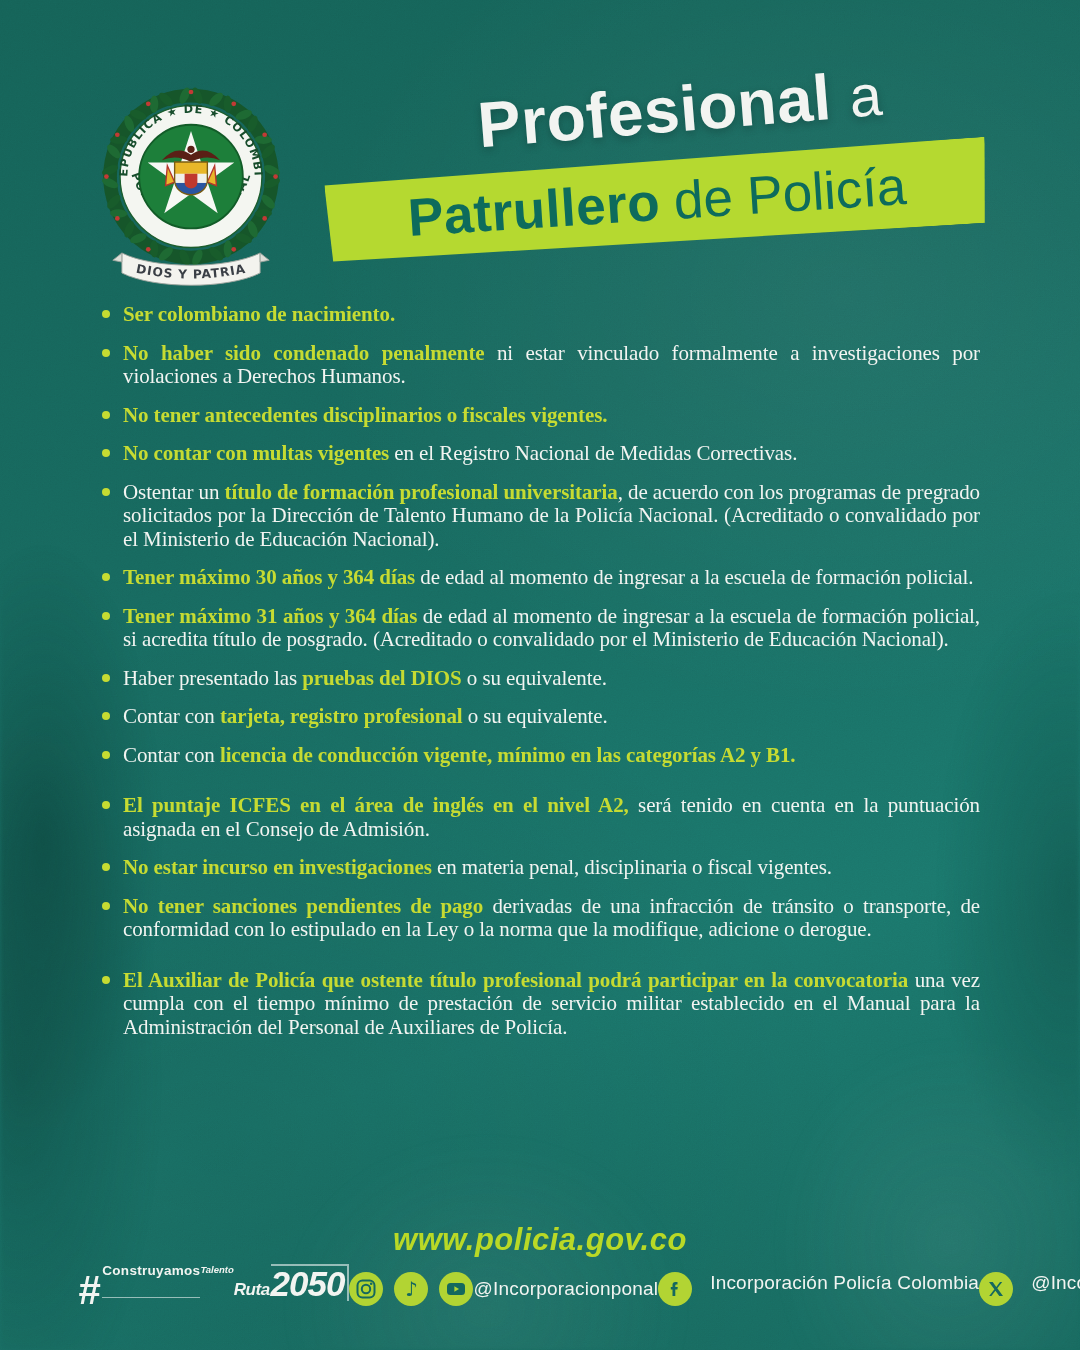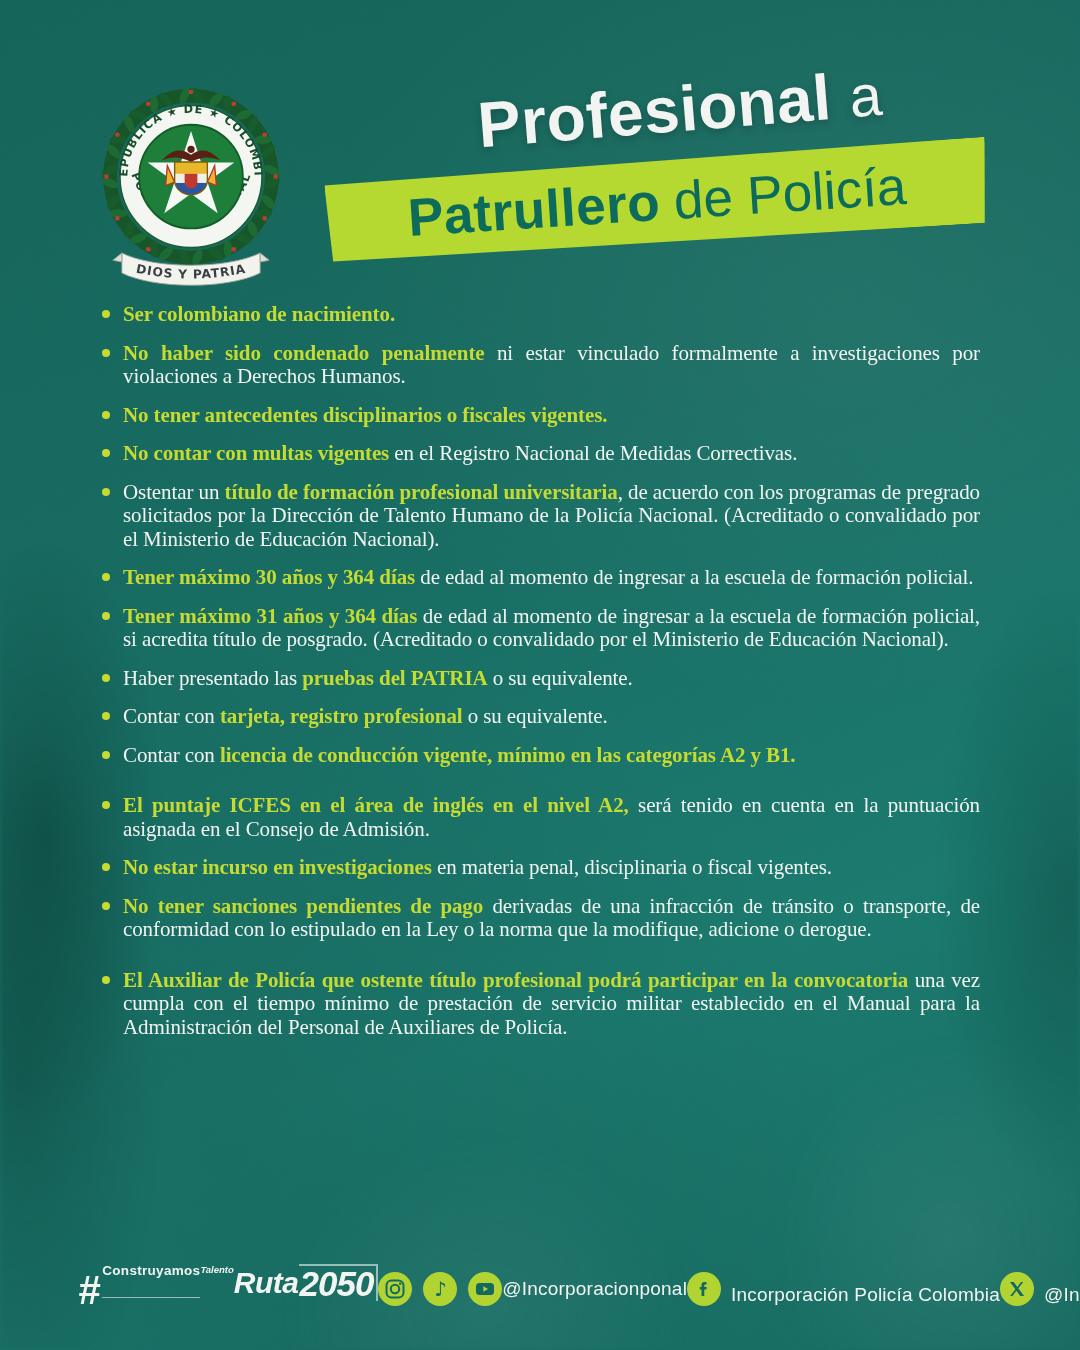--- a/index.html
+++ b/index.html
@@ -66,29 +66,29 @@
     color:var(--website);}
   .footer{
     position:absolute;left:78px;right:78px;top:1260px;height:58px;
     display:flex;align-items:center;justify-content:space-between;color:var(--white);}
   .ruta{display:flex;align-items:flex-start;color:var(--white);line-height:1;transform:translateY(-2px);}
   .ruta .hash{font-size:40px;font-weight:800;font-style:italic;margin-right:2px;margin-top:6px;}
   .ruta-col{display:flex;}
   .ruta-r1{font-size:13.5px;font-weight:800;letter-spacing:.3px;border-bottom:1px solid rgba(255,255,255,.55);padding-bottom:1px;}
   .ruta-r2{font-size:9.5px;font-style:italic;font-weight:600;margin-top:1px;}
   .ruta-row{display:flex;align-items:flex-end;}
-  .ruta-r3{font-size:30px;font-weight:800;font-style:italic;letter-spacing:-.5px;}
+  .ruta-r3{font-size:17px;font-weight:800;font-style:italic;letter-spacing:-.5px;}
   .ruta-r4{font-size:35px;font-weight:800;font-style:italic;letter-spacing:-1px;margin-left:1px;margin-bottom:-3px;border-right:2px solid rgba(255,255,255,.55);border-top:2px solid rgba(255,255,255,.55);padding:0 3px 0 0;}
   .social-group{display:flex;align-items:center;gap:11px;}
   .sicon{width:34px;height:34px;border-radius:50%;background:var(--icon_bg);
     display:flex;align-items:center;justify-content:center;flex:0 0 auto;}
   .sicon svg{display:block;}
   .sicon .glyph-text{font-size:20px;font-weight:800;color:#15685e;font-family:"DejaVu Sans",sans-serif;}
   .handle{font-size:19px;font-weight:400;letter-spacing:.2px;white-space:nowrap;}
-  .fb-group,.x-group{display:flex;align-items:flex-end;gap:10px;}
+  .fb-group,.x-group{display:flex;align-items:flex-start;gap:18px;}
 
   svg text{font-family:"DejaVu Sans","Liberation Sans",sans-serif;}
 </style>
 </head>
 <body>
 
 <div class="page">
   <div class="bg-figures"></div>
   <svg class="noise-svg">
     <filter id="noiseF">
@@ -185,30 +185,31 @@
 
   <div class="content">
     <ul class="req-list" id="req-list">
         <li class="req"><span class="hl">Ser colombiano de nacimiento.</span></li>
         <li class="req just"><span class="hl">No haber sido condenado penalmente</span><span class="tx"> ni estar vinculado formalmente a investigaciones por violaciones a Derechos Humanos.</span></li>
         <li class="req"><span class="hl">No tener antecedentes disciplinarios o fiscales vigentes.</span></li>
         <li class="req just"><span class="hl">No contar con multas vigentes</span><span class="tx"> en el Registro Nacional de Medidas Correctivas.</span></li>
         <li class="req just"><span class="tx">Ostentar un </span><span class="hl">título de formación profesional universitaria</span><span class="tx">, de acuerdo con los programas de pregrado solicitados por la Dirección de Talento Humano de la Policía Nacional. (Acreditado o convalidado por el Ministerio de Educación Nacional).</span></li>
         <li class="req just"><span class="hl">Tener máximo 30 años y 364 días</span><span class="tx"> de edad al momento de ingresar a la escuela de formación policial.</span></li>
         <li class="req just"><span class="hl">Tener máximo 31 años y 364 días</span><span class="tx"> de edad al momento de ingresar a la escuela de formación policial, si acredita título de posgrado. (Acreditado o convalidado por el Ministerio de Educación Nacional).</span></li>
-        <li class="req"><span class="tx">Haber presentado las </span><span class="hl">pruebas del PATRIA</span><span class="tx"> o su equivalente.</span></li>
+        <li class="req"><span class="tx">Haber presentado las </span><span class="hl">pruebas del DIOS</span><span class="tx"> o su equivalente.</span></li>
         <li class="req"><span class="tx">Contar con </span><span class="hl">tarjeta, registro profesional</span><span class="tx"> o su equivalente.</span></li>
         <li class="req just"><span class="tx">Contar con </span><span class="hl">licencia de conducción vigente, mínimo en las categorías A2 y B1.</span></li>
         <li class="req just gap"><span class="hl">El puntaje ICFES en el área de inglés en el nivel A2,</span><span class="tx"> será tenido en cuenta en la puntuación asignada en el Consejo de Admisión.</span></li>
         <li class="req just"><span class="hl">No estar incurso en investigaciones</span><span class="tx"> en materia penal, disciplinaria o fiscal vigentes.</span></li>
         <li class="req just"><span class="hl">No tener sanciones pendientes de pago</span><span class="tx"> derivadas de una infracción de tránsito o transporte, de conformidad con lo estipulado en la Ley o la norma que la modifique, adicione o derogue.</span></li>
         <li class="req just gap"><span class="hl">El Auxiliar de Policía que ostente título profesional podrá participar en la convocatoria</span><span class="tx"> una vez cumpla con el tiempo mínimo de prestación de servicio militar establecido en el Manual para la Administración del Personal de Auxiliares de Policía.</span></li>
       </ul>
   </div>
 
+  <div class="website">www.policia.gov.co</div>
 
   <div class="footer">
     <div class="ruta">
       <span class="hash">#</span>
       <span class="ruta-col">
         <span class="ruta-r1">Construyamos</span>
         <span class="ruta-r2">Talento</span>
         <span class="ruta-row">
           <span class="ruta-r3">Ruta</span>
           <span class="ruta-r4">2050</span>

